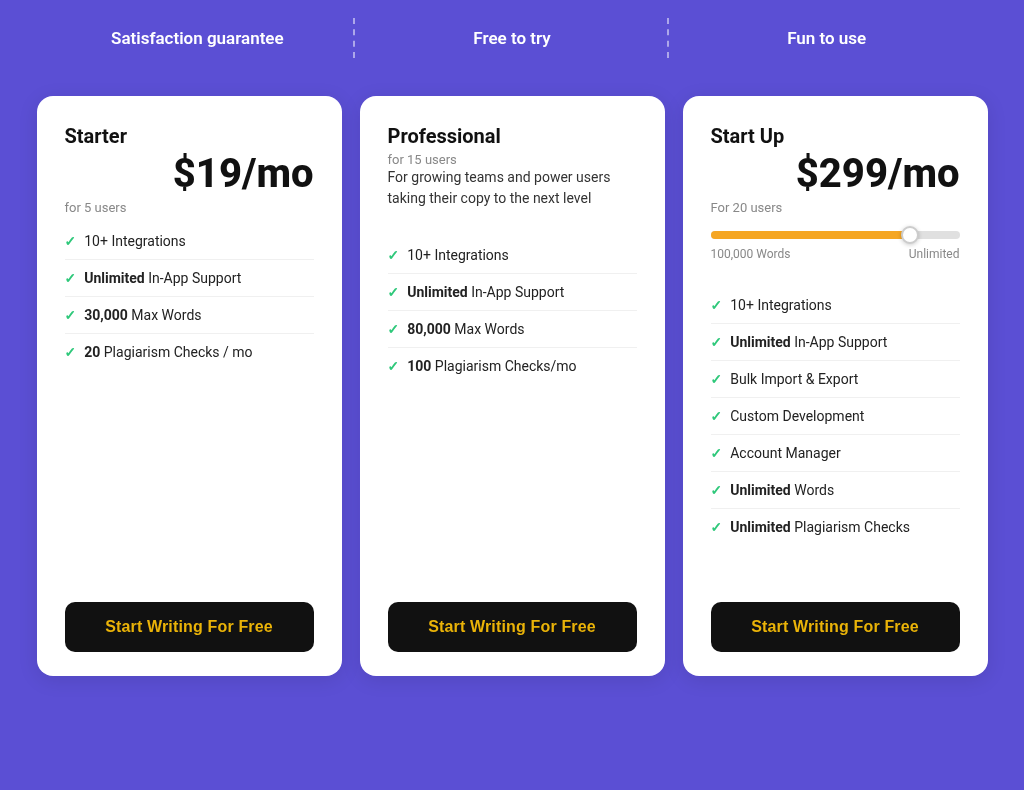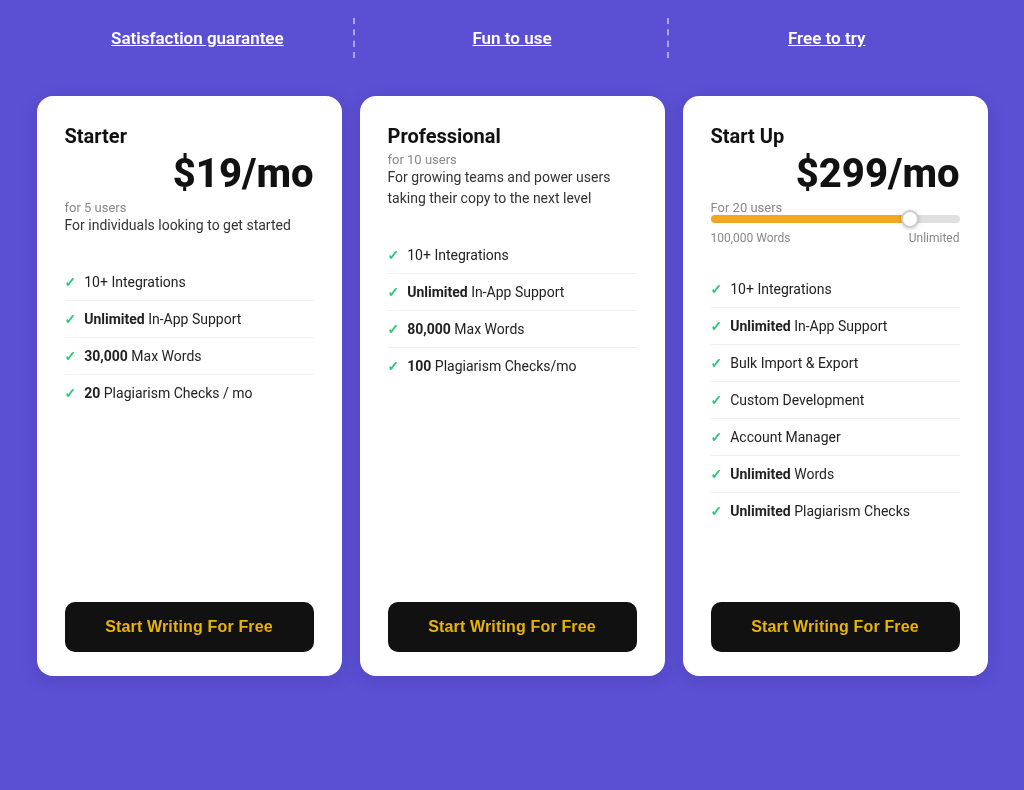--- a/index.html
+++ b/index.html
@@ -20,21 +20,20 @@
     }
 
     .header-item {
       flex: 1;
       text-align: center;
       color: white;
       font-size: 17px;
       font-weight: 600;
       padding: 0 20px;
       position: relative;
-      text-decoration: underline;
     }
 
     .header-item:not(:last-child)::after {
       content: '';
       position: absolute;
       right: 0;
       top: 50%;
       transform: translateY(-50%);
       height: 40px;
       width: 1px;
@@ -133,21 +132,21 @@
       font-size: 16px;
       font-weight: 600;
       cursor: pointer;
       margin-top: 20px;
       text-align: center;
       letter-spacing: 0.01em;
     }
 
     
     .slider-container {
-      margin: 0 0 18px;
+      margin: 16px 0 18px;
     }
 
     .slider-track {
       width: 100%;
       height: 8px;
       background: #e0e0e0;
       border-radius: 4px;
       position: relative;
       margin-bottom: 8px;
     }
@@ -183,34 +182,33 @@
     }
   </style>
 </head>
 <body>
 
 <div class="header-strip">
   <div class="header-item">
     <span>Satisfaction guarantee</span>
   </div>
   <div class="header-item">
+    <span>Free to try</span>
+  </div>
+  <div class="header-item">
     <span>Fun to use</span>
-  </div>
-  <div class="header-item">
-    <span>Free to try</span>
   </div>
 </div>
 
 <div class="cards-container">
 
   <div class="card">
     <div class="plan-name">Starter</div>
     <div class="plan-price">$19/mo</div>
     <div class="plan-users">for 5 users</div>
-    <div class="plan-description">For individuals looking to get started</div>
     <ul class="features-list">
       <li class="feature-item">
         <span class="check-icon">✓</span>
         <span class="feature-text">10+ Integrations</span>
       </li>
       <li class="feature-item">
         <span class="check-icon">✓</span>
         <span class="feature-text"><strong>Unlimited</strong> In-App Support</span>
       </li>
       <li class="feature-item">
@@ -220,21 +218,21 @@
       <li class="feature-item">
         <span class="check-icon">✓</span>
         <span class="feature-text"><strong>20</strong> Plagiarism Checks / mo</span>
       </li>
     </ul>
     <button class="cta-button">Start Writing For Free</button>
   </div>
 
   <div class="card">
     <div class="plan-name">Professional</div>
-    <div class="plan-users">for 10 users</div>
+    <div class="plan-users">for 15 users</div>
     <div class="plan-description">For growing teams and power users taking their copy to the next level</div>
     <ul class="features-list">
       <li class="feature-item">
         <span class="check-icon">✓</span>
         <span class="feature-text">10+ Integrations</span>
       </li>
       <li class="feature-item">
         <span class="check-icon">✓</span>
         <span class="feature-text"><strong>Unlimited</strong> In-App Support</span>
       </li>

